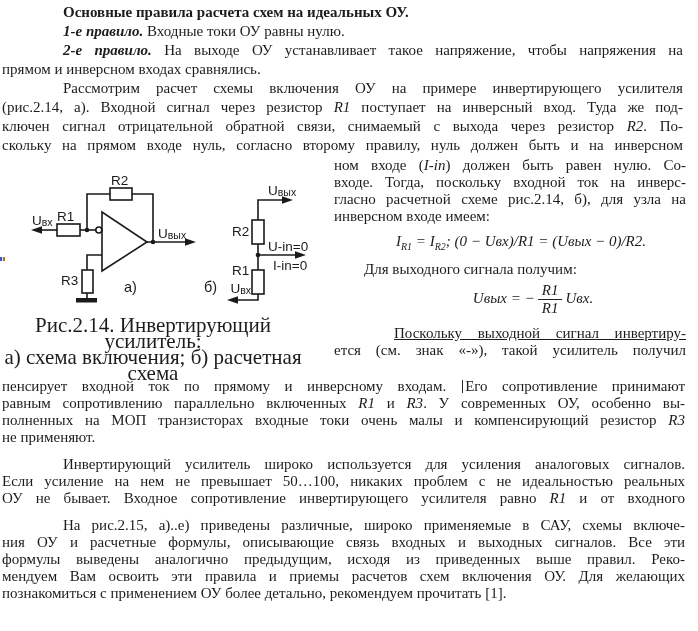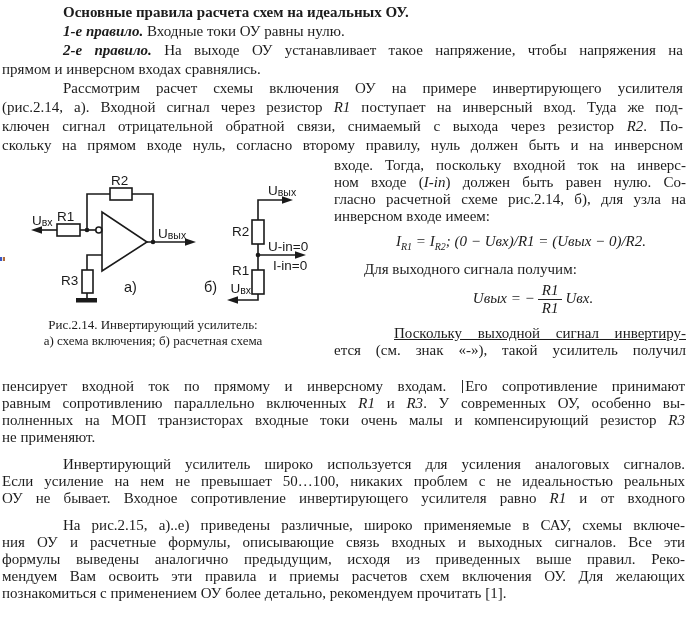--- a/index.html
+++ b/index.html
@@ -19,21 +19,21 @@
   .blockC{left:2px;top:378px;width:683px;line-height:17px;}
   .pgap{margin-top:10px;}
   .fml1{margin-top:7px;line-height:19px;text-align:left;padding-left:62px;font-style:italic;}
   .fml1 sub{font-size:10px;font-style:italic;}
   .b5gap{margin-top:5px;}
   .fml2{margin-top:5px;text-align:center;padding-left:46px;line-height:1;font-style:italic;}
   .frac{display:inline-block;text-align:center;vertical-align:middle;margin:0 3px;}
   .frac .top{display:block;border-bottom:1.4px solid #222;padding:0 4px 1px 4px;line-height:15px;}
   .frac .bot{display:block;padding-top:1px;line-height:15px;}
   .b6gap{margin-top:9px;text-decoration:underline;}
-  .caption{left:0;top:317px;width:306px;text-align:center;line-height:16px;font-size:13px;}
+  .caption{left:0;top:317px;width:306px;text-align:center;line-height:16px;font-size:21px;}
   .caret{display:inline-block;width:1.5px;height:13px;background:#2a2a2a;vertical-align:-2px;margin:0 2px 0 1px;}
   .artifact{left:0;top:257px;width:5px;height:4px;
             background:linear-gradient(90deg,#3a57c4 0 40%,#e6e6e6 40% 60%,#b06a3a 60% 100%);}
   svg.circuit{left:0;top:0;pointer-events:none;}
   svg.circuit text{font-family:"Liberation Sans",sans-serif;fill:#1a1a1a;}
   .wire{stroke:#1a1a1a;stroke-width:1.6;fill:none;}
   .box{stroke:#1a1a1a;stroke-width:1.6;fill:#fff;}
   .fillb{fill:#1a1a1a;stroke:none;}
 </style>
 </head>
@@ -46,22 +46,22 @@
     <div class="ln lft ind"><span class="bi">1-е правило.</span><span> Входные токи ОУ равны нулю.</span></div>
     <div class="ln j ind"><span class="bi">2-е правило.</span><span> На выходе ОУ устанавливает такое напряжение, чтобы напряжения на</span></div>
     <div class="ln lft"><span>прямом и инверсном входах сравнялись.</span></div>
     <div class="ln j ind"><span>Рассмотрим расчет схемы включения ОУ на примере инвертирующего усилителя</span></div>
     <div class="ln j"><span>(рис.2.14, а). Входной сигнал через резистор </span><span class="it">R1</span><span> поступает на инверсный вход. Туда же под-</span></div>
     <div class="ln j"><span>ключен сигнал отрицательной обратной связи, снимаемый с выхода через резистор </span><span class="it">R2</span><span>. По-</span></div>
     <div class="ln j"><span>скольку на прямом входе нуль, согласно второму правилу, нуль должен быть и на инверсном</span></div>
   </div>
 
   <div class="abs blockB">
+    <div class="ln j"><span>ном входе (</span><span class="it">I-in</span><span>) должен быть равен нулю. Со-</span></div>
     <div class="ln j"><span>входе. Тогда, поскольку входной ток на инверс-</span></div>
-    <div class="ln j"><span>ном входе (</span><span class="it">I-in</span><span>) должен быть равен нулю. Со-</span></div>
     <div class="ln j"><span>гласно расчетной схеме рис.2.14, б), для узла на</span></div>
     <div class="ln lft"><span>инверсном входе имеем:</span></div>
 
     <div class="fml1">
       <span>I</span><sub>R1</sub><span> = </span><span>I</span><sub>R2</sub><span>;  </span><span>(0 − Uвх)/R1 = (Uвых − 0)/R2.</span>
     </div>
 
     <div class="ln lft ind30 b5gap"><span>Для выходного сигнала получим:</span></div>
 
     <div class="fml2">

